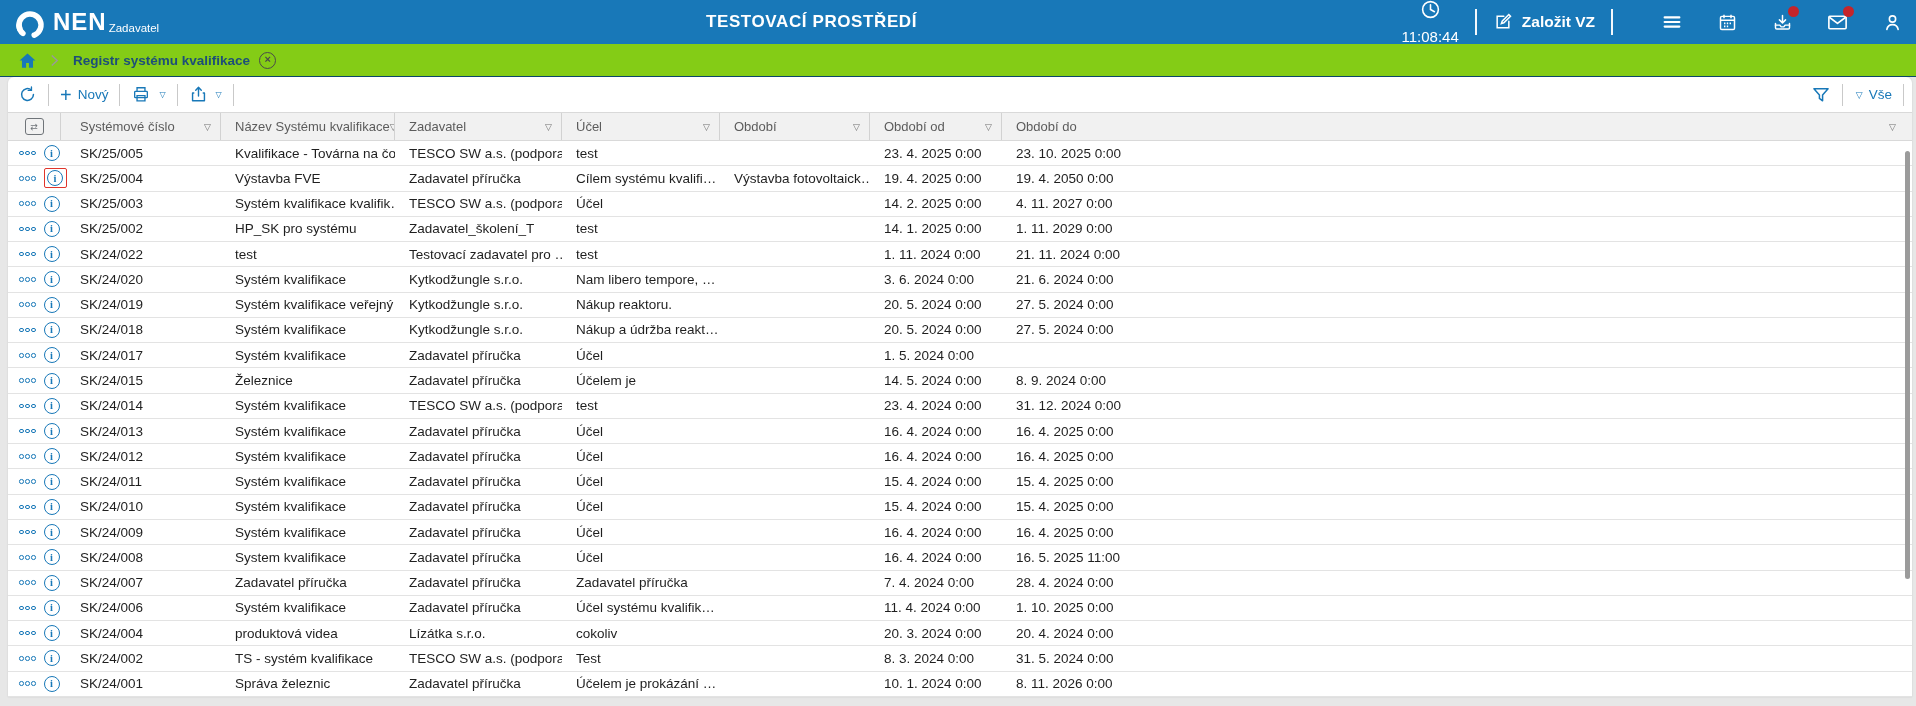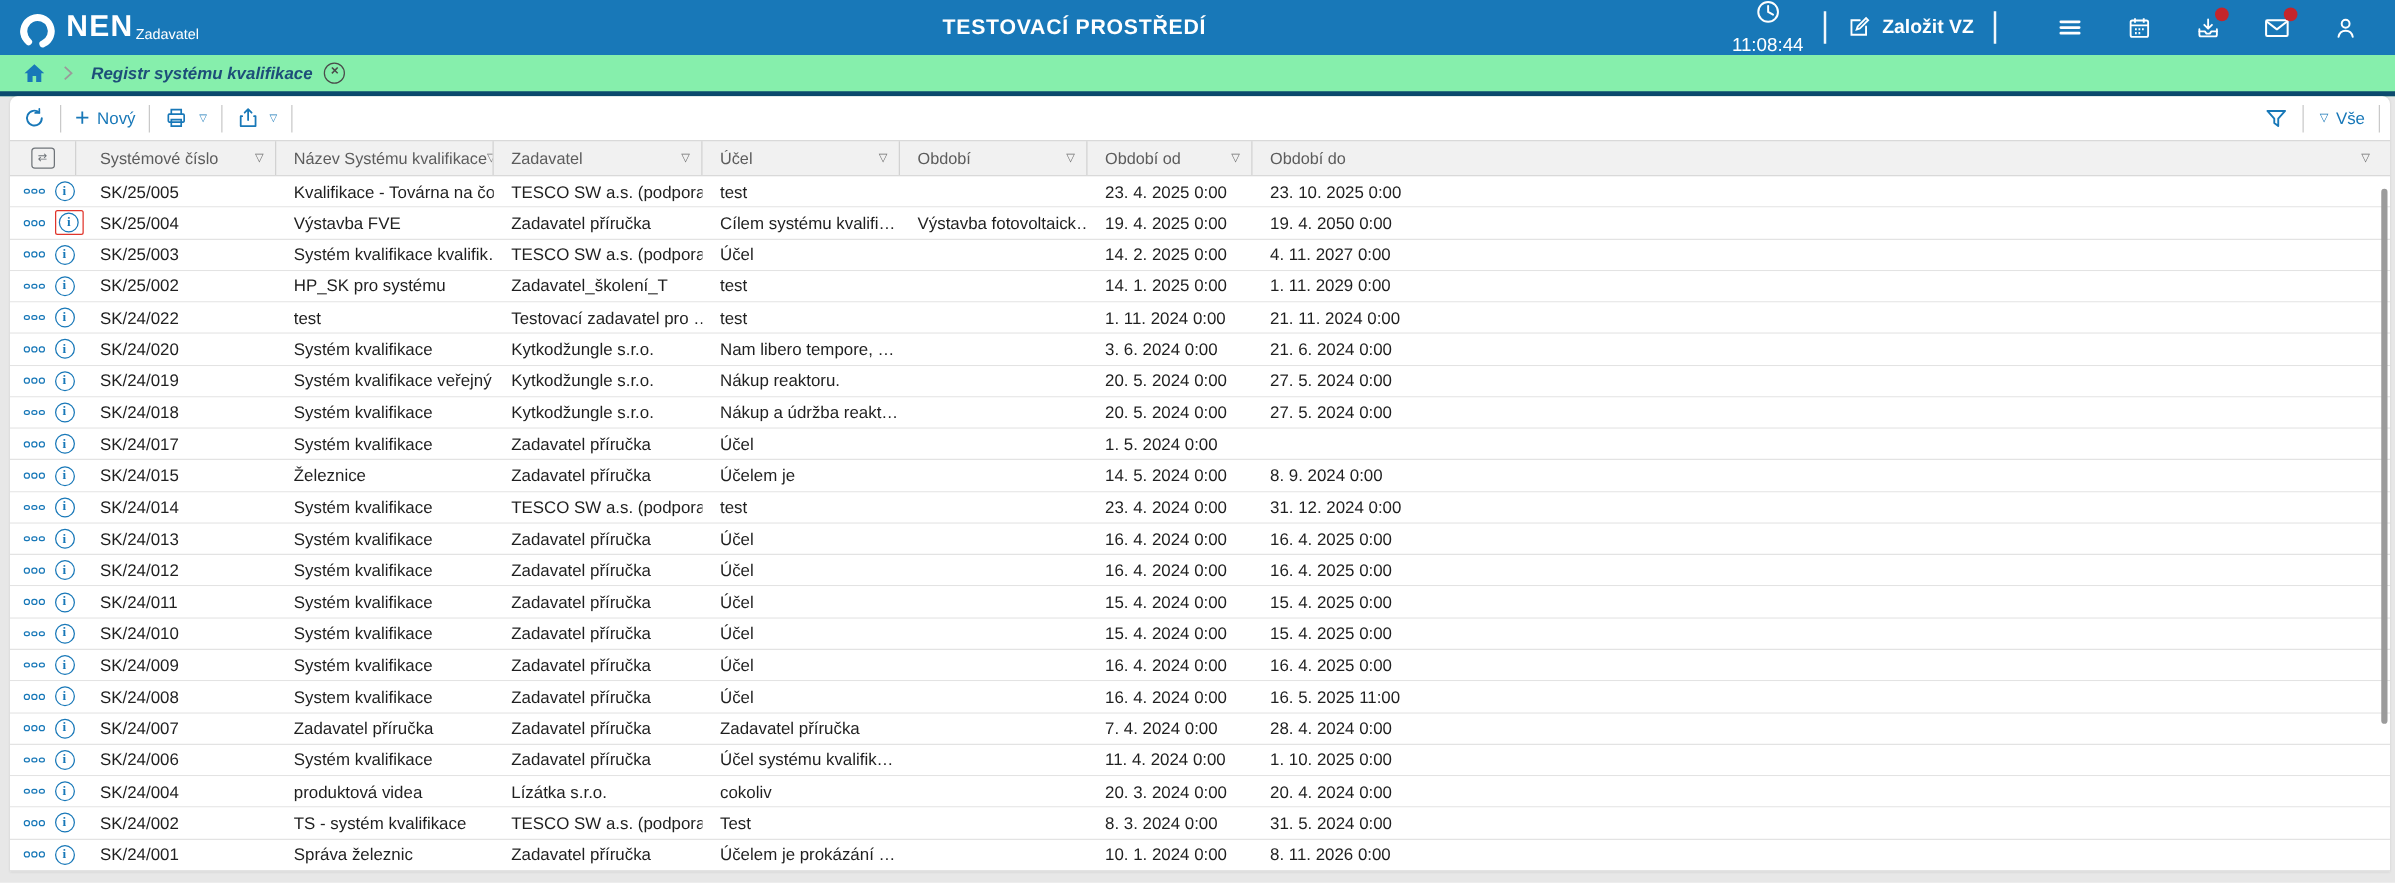--- a/index.html
+++ b/index.html
@@ -2,40 +2,40 @@
 <html lang="cs"><head>
 <meta charset="utf-8">
 <style>
   * { margin:0; padding:0; box-sizing:border-box; }
   html,body { width:1916px; height:706px; overflow:hidden;
     font-family:"Liberation Sans","DejaVu Sans",sans-serif;
     background:#e7e7e7; -webkit-font-smoothing:antialiased; }
 
   
   .topbar { position:relative; height:44px; background:#1878b8; color:#fff;
-    display:flex; align-items:center; padding:0 28px 0 14px; }
+    display:flex; align-items:center; padding:0 12px 0 14px; }
   .brand { display:flex; align-items:flex-start; }
   .brand-mark { margin-top:5px; }
   .brand-name { font-size:24px; font-weight:bold; letter-spacing:1px; margin-left:7px; line-height:30px; margin-top:3px;}
   .brand-role { font-size:11.5px; margin-left:2px; margin-top:18px; }
   .env-title { position:absolute; left:706px; top:0; height:44px; display:flex; align-items:center;
-    font-size:17px; font-weight:bold; letter-spacing:0.6px;margin-left:48px; }
+    font-size:17px; font-weight:bold; letter-spacing:0.6px; }
   .topbar-right { margin-left:auto; display:flex; align-items:center; }
   .tclock { display:flex; align-items:center; gap:8px; font-size:15px;flex-direction:column; }
   .tdivider { width:2px; height:26px; background:#ffffff; margin:0 16px; opacity:.95; }
   .createvz { display:flex; align-items:center; gap:9px; font-size:15.5px; font-weight:bold; cursor:pointer; }
   .tbicon { position:relative; display:flex; align-items:center; justify-content:center;
     width:24px; height:24px; margin-left:31px; cursor:pointer; }
   .tbicon:first-of-type { margin-left:0; }
   .badge-dot { position:absolute; top:-4px; right:-5px; width:11px; height:11px;
     border-radius:50%; background:#c4252b; }
 
   
-  .breadcrumb { height:33px; background:#86efac; display:flex; align-items:center;
-    padding-left:18px; border-bottom:4px solid #0c4a6e;font-style:italic; }
+  .breadcrumb { height:33px; background:#84cc16; display:flex; align-items:center;
+    padding-left:18px; border-bottom:1px solid #0c4a6e; }
   .crumb-sep { color:#9a9a9a; margin:0 14px 0 13px; display:flex; }
   .crumb-label { font-size:13.5px; font-weight:bold; color:#1d4e79; }
   .crumb-close { width:17px; height:17px; border:1.4px solid #4a4a4a; border-radius:50%;
     color:#4a4a4a; font-size:11px; line-height:13px; text-align:center; margin-left:9px;
     cursor:pointer; font-weight:bold; }
 
   
   .panel { position:relative; margin-left:8px; width:1904px; height:620px;
     background:#fff; border-radius:6px 6px 0 0; overflow:hidden;
     box-shadow:0 0 2px rgba(0,0,0,.12); }

